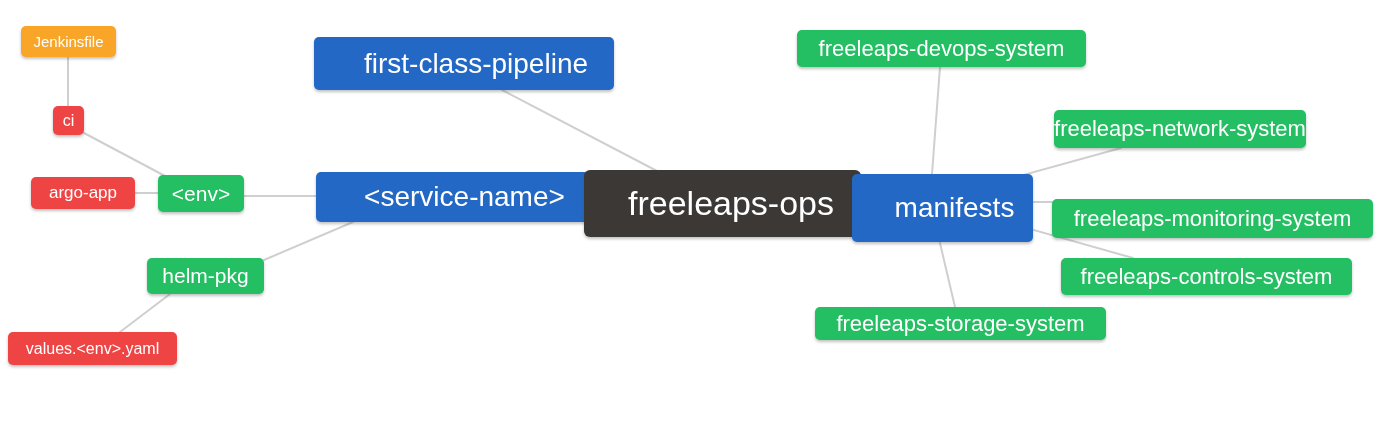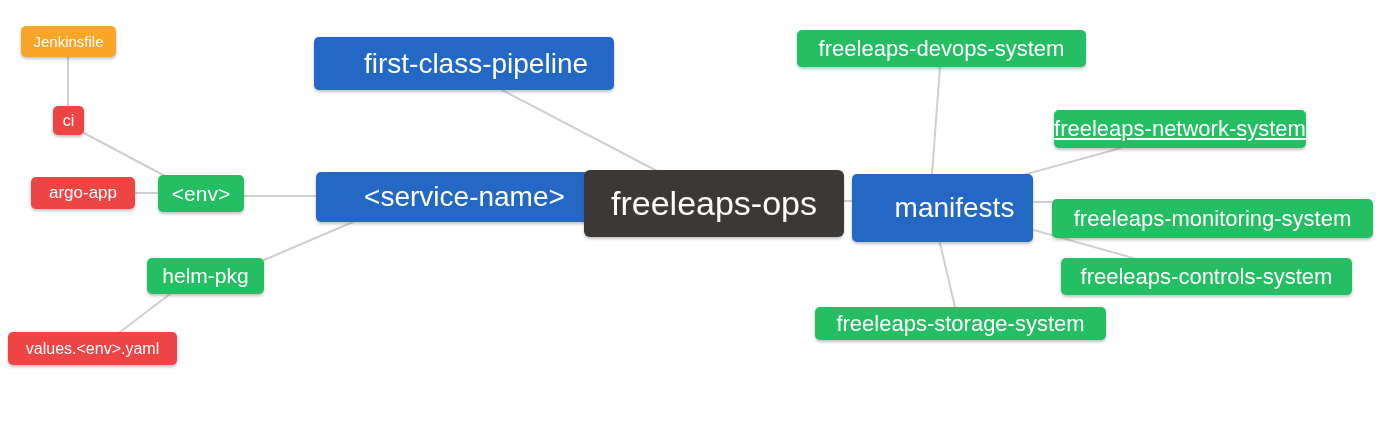--- a/index.html
+++ b/index.html
@@ -3,38 +3,38 @@
 <meta charset="utf-8">
 <style>
   html,body{margin:0;padding:0;background:#ffffff;}
   #canvas{position:relative;width:1390px;height:421px;background:#ffffff;overflow:hidden;
           font-family:"Liberation Sans",sans-serif;}
   #edges{position:absolute;left:0;top:0;width:1390px;height:421px;z-index:1;}
   #edges line{stroke:#CFCFCF;stroke-width:2;stroke-linecap:round;}
   .node{position:absolute;z-index:2;display:flex;align-items:center;justify-content:center;
         color:#ffffff;border-radius:5px;white-space:nowrap;cursor:pointer;
         box-shadow:0 2px 3px rgba(80,80,80,0.35);}
-  .c-root  {background:#3B3835;border-radius:6px;}
+  .c-root  {background:#3B3835;border-radius:6px;padding-left:17px;}
   .c-branch{background:#2368C4;padding-left:24px;}
   .c-green {background:#24BF62;}
   .c-red   {background:#ef4444;}
   .c-orange{background:#F9A528;}
 
   #n-jenkinsfile{left:21px;top:26px;width:95px;height:31px;font-size:15px;}
   #n-ci{left:53px;top:106px;width:31px;height:29px;font-size:16px;}
   #n-argo-app{left:31px;top:177px;width:104px;height:32px;font-size:17px;}
   #n-env{left:158px;top:175px;width:86px;height:37px;font-size:21px;}
   #n-helm-pkg{left:147px;top:258px;width:117px;height:36px;font-size:21px;}
   #n-values-env-yaml{left:8px;top:332px;width:169px;height:33px;font-size:16px;}
   #n-first-class-pipeline{left:314px;top:37px;width:276px;height:53px;font-size:28px;}
   #n-service-name{left:316px;top:172px;width:249px;height:50px;font-size:28px;}
   #n-freeleaps-ops{left:584px;top:170px;width:260px;height:67px;font-size:34px;}
   #n-manifests{left:852px;top:174px;width:157px;height:68px;font-size:28px;}
   #n-devops{left:797px;top:30px;width:289px;height:37px;font-size:22px;}
-  #n-network{left:1054px;top:110px;width:252px;height:38px;font-size:22px;text-decoration:underline;}
+  #n-network{left:1054px;top:110px;width:252px;height:38px;font-size:22px;}
   #n-monitoring{left:1052px;top:199px;width:321px;height:39px;font-size:22px;}
   #n-controls{left:1061px;top:258px;width:291px;height:37px;font-size:22px;}
   #n-storage{left:815px;top:307px;width:291px;height:33px;font-size:22px;}
 </style>
 </head>
 <body>
 
 <div id="canvas">
 
   <svg id="edges" viewBox="0 0 1390 421">

